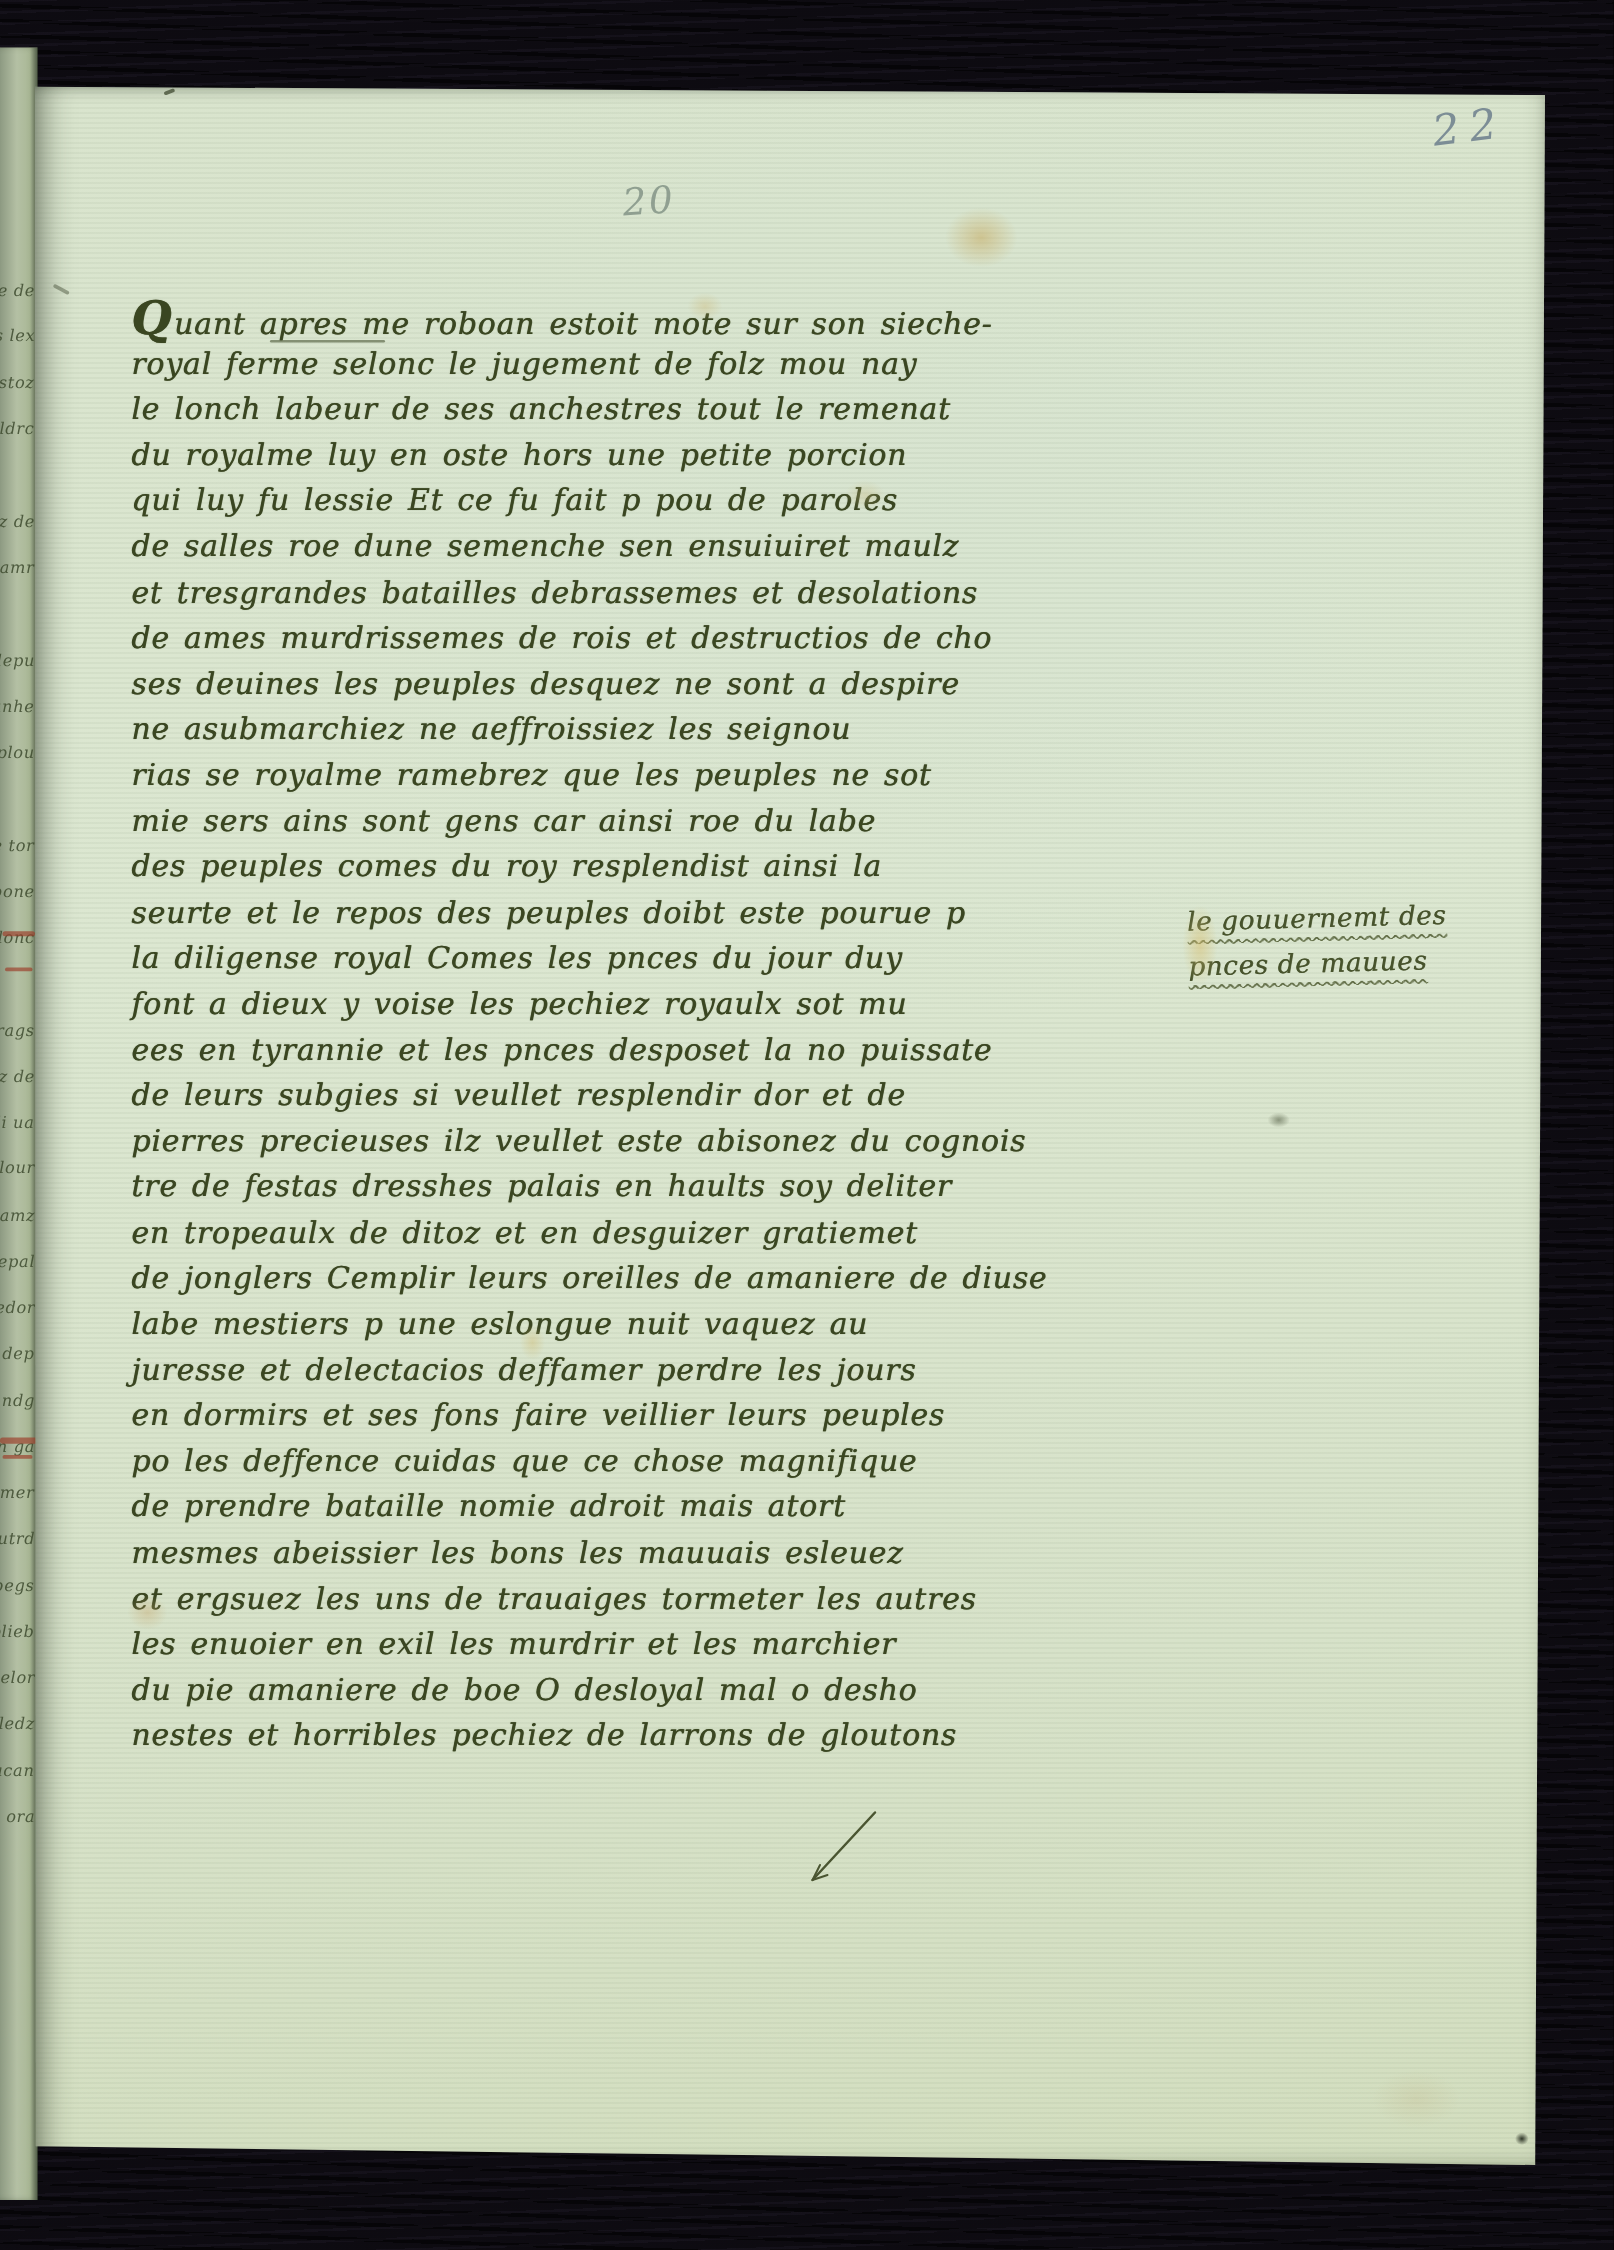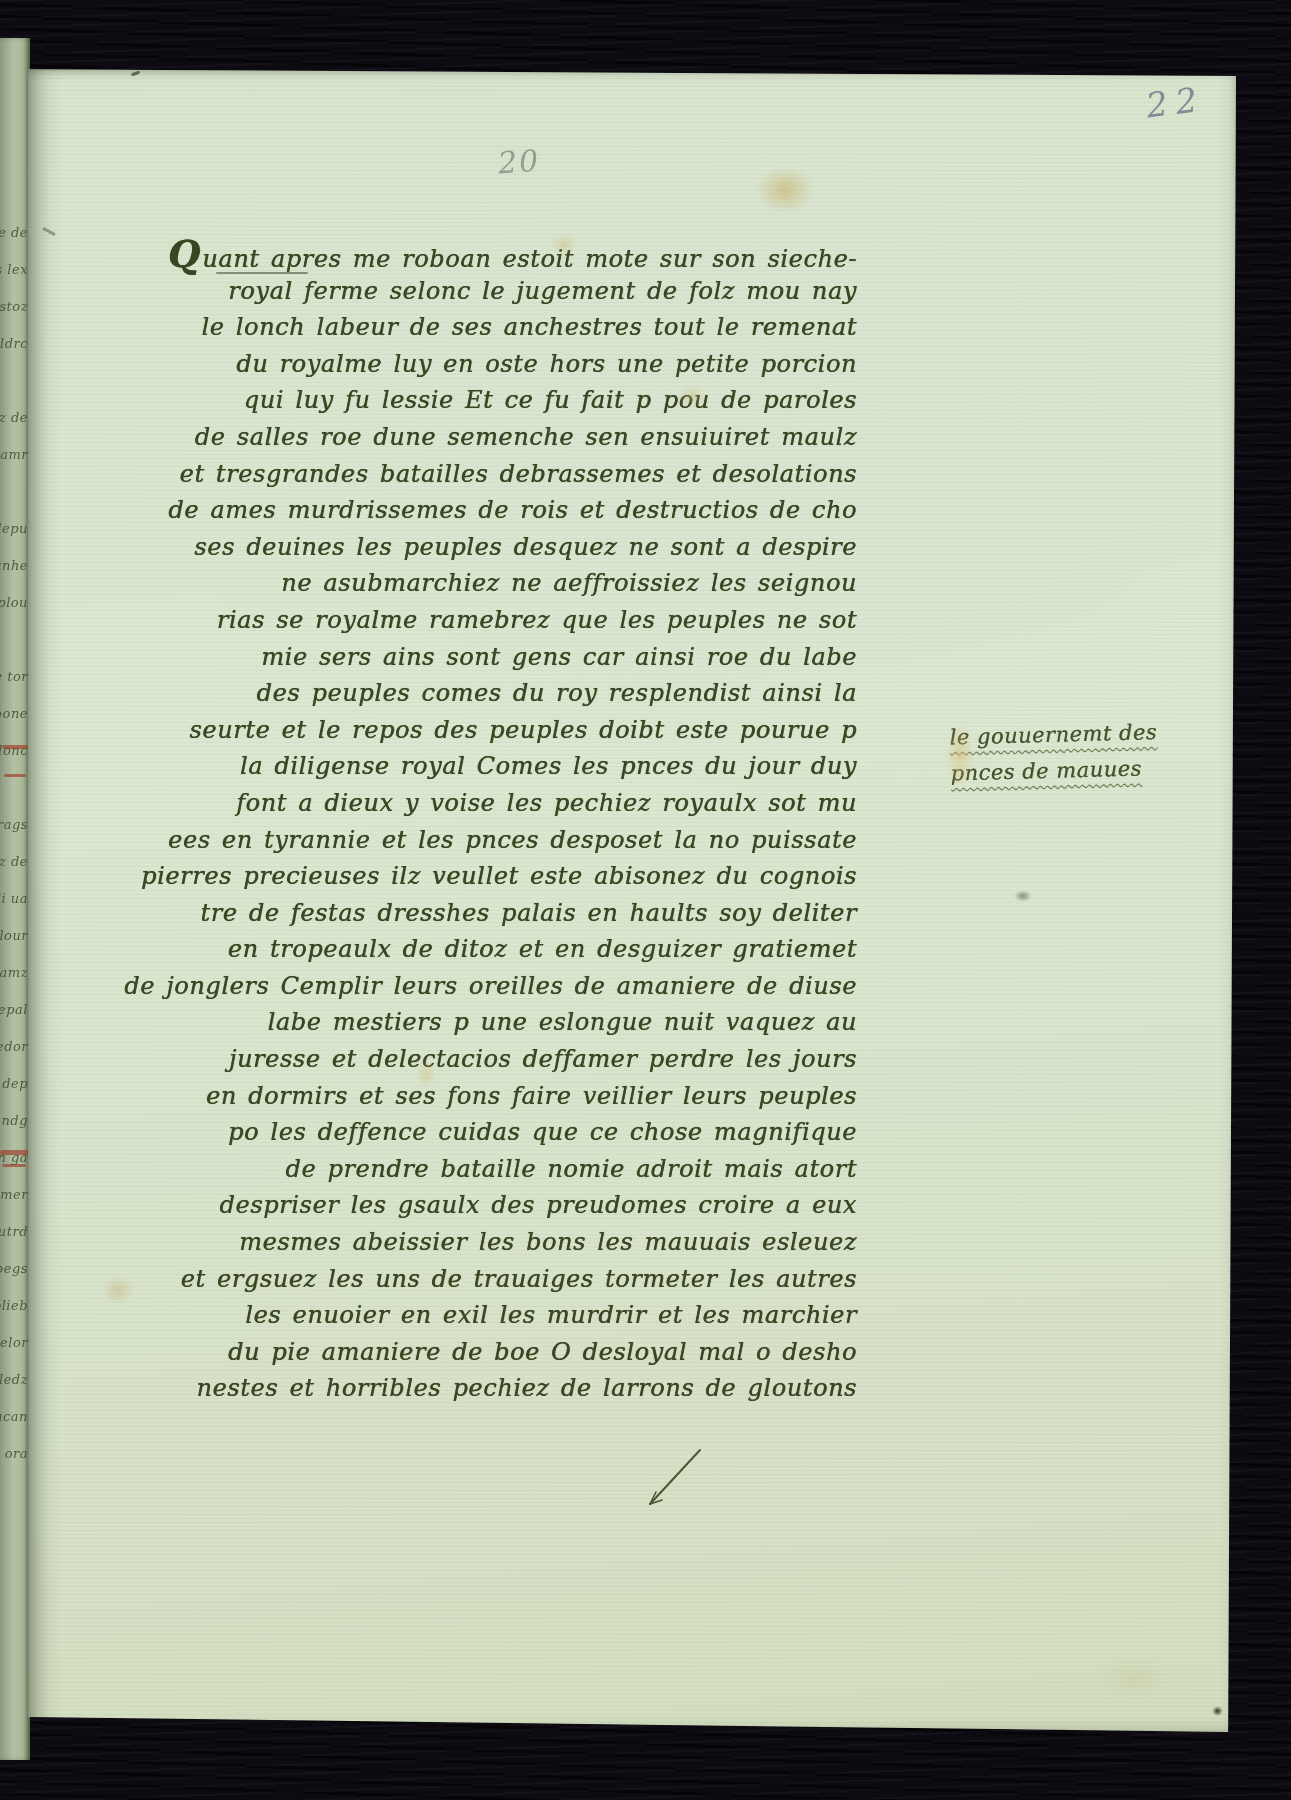--- a/index.html
+++ b/index.html
@@ -43,21 +43,21 @@
   .folio-center{left:470px;top:78px;font-size:30px;color:#7f9083;transform:rotate(-4deg);letter-spacing:2px;opacity:.8;}
   .folio-corner{left:1118px;top:16px;font-size:34px;color:#6d7f8d;transform:rotate(-7deg);letter-spacing:8px;opacity:.85;}
   
   .text-block{
     position:absolute;left:77px;top:170px;width:752px;
     font-style:italic;font-size:24px;line-height:36.6px;
     color:#3a4621;letter-spacing:.6px;word-spacing:3px;
     text-shadow:.4px 0 0 rgba(58,70,33,.85), 0 0 1px rgba(58,70,33,.35);
     white-space:nowrap;
   }
-  .ms-line{height:36.6px;overflow:visible;text-align:right;}
+  .ms-line{height:36.6px;overflow:visible;}
   .ms-line:first-child::first-letter{font-size:37px;font-weight:bold;letter-spacing:2px;}
   .word-underline{position:absolute;height:2px;background:rgba(62,74,40,.55);border-radius:2px;}
   
   .marginal-note{
     position:absolute;left:922px;top:650px;width:268px;
     font-style:italic;font-size:21px;line-height:36px;color:#47532c;
     transform:rotate(-1.5deg);letter-spacing:.5px;white-space:nowrap;
     text-shadow:.4px 0 0 rgba(71,83,44,.8);
   }
   .note-line{text-decoration:underline;text-decoration-style:wavy;text-decoration-color:rgba(90,102,60,.7);text-decoration-thickness:1px;text-underline-offset:7px;}
@@ -130,30 +130,30 @@
       <div class="ms-line">de ames murdrissemes de rois et destructios de cho</div>
       <div class="ms-line">ses deuines les peuples desquez ne sont a despire</div>
       <div class="ms-line">ne asubmarchiez ne aeffroissiez les seignou</div>
       <div class="ms-line">rias se royalme ramebrez que les peuples ne sot</div>
       <div class="ms-line">mie sers ains sont gens car ainsi roe du labe</div>
       <div class="ms-line">des peuples comes du roy resplendist ainsi la</div>
       <div class="ms-line">seurte et le repos des peuples doibt este pourue p</div>
       <div class="ms-line">la diligense royal Comes les pnces du jour duy</div>
       <div class="ms-line">font a dieux y voise les pechiez royaulx sot mu</div>
       <div class="ms-line">ees en tyrannie et les pnces desposet la no puissate</div>
+      <div class="ms-line">de leurs subgies si veullet resplendir dor et de</div>
       <div class="ms-line">pierres precieuses ilz veullet este abisonez du cognois</div>
       <div class="ms-line">tre de festas dresshes palais en haults soy deliter</div>
       <div class="ms-line">en tropeaulx de ditoz et en desguizer gratiemet</div>
       <div class="ms-line">de jonglers Cemplir leurs oreilles de amaniere de diuse</div>
       <div class="ms-line">labe mestiers p une eslongue nuit vaquez au</div>
       <div class="ms-line">juresse et delectacios deffamer perdre les jours</div>
       <div class="ms-line">en dormirs et ses fons faire veillier leurs peuples</div>
       <div class="ms-line">po les deffence cuidas que ce chose magnifique</div>
       <div class="ms-line">de prendre bataille nomie adroit mais atort</div>
-      <div class="ms-line">despriser les gsaulx des preudomes croire a eux</div>
       <div class="ms-line">mesmes abeissier les bons les mauuais esleuez</div>
       <div class="ms-line">et ergsuez les uns de trauaiges tormeter les autres</div>
       <div class="ms-line">les enuoier en exil les murdrir et les marchier</div>
       <div class="ms-line">du pie amaniere de boe O desloyal mal o desho</div>
       <div class="ms-line">nestes et horribles pechiez de larrons de gloutons</div>
     </div>
 
     <div class="word-underline" style="left:188px;top:206px;width:92px;"></div>
 
     <div class="marginal-note">

